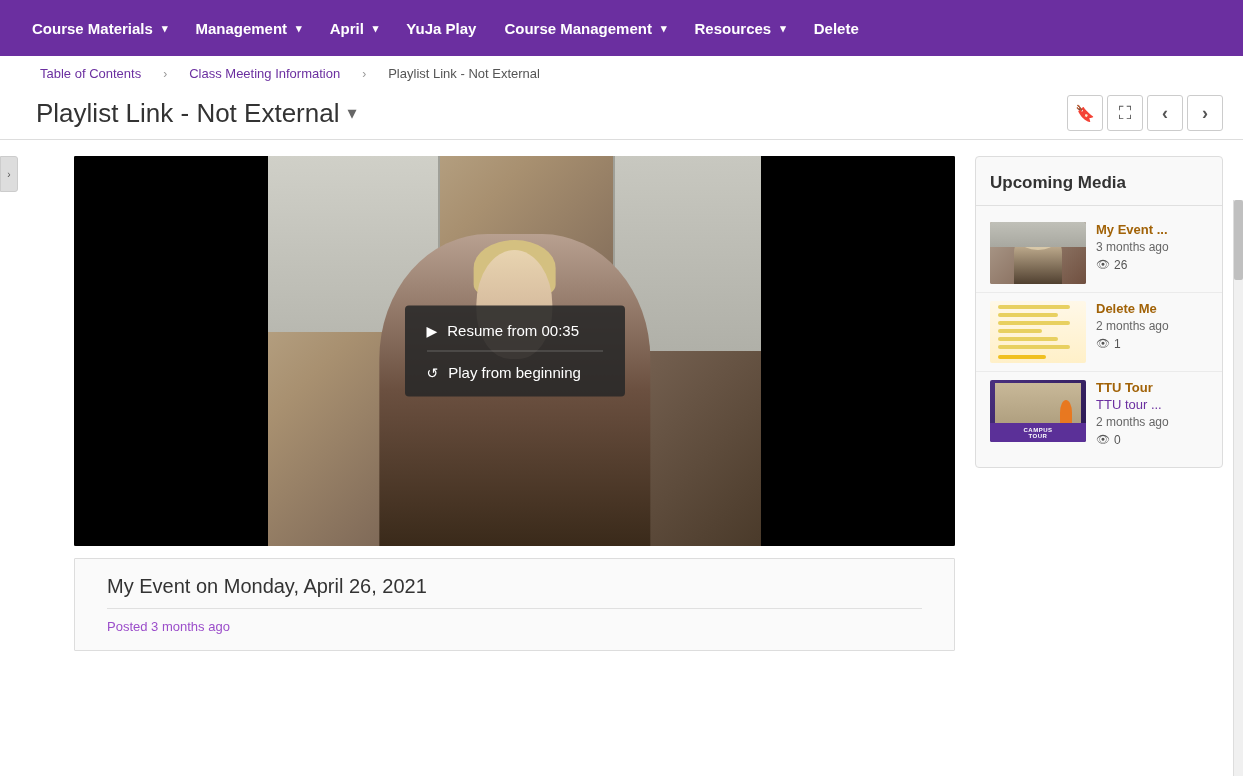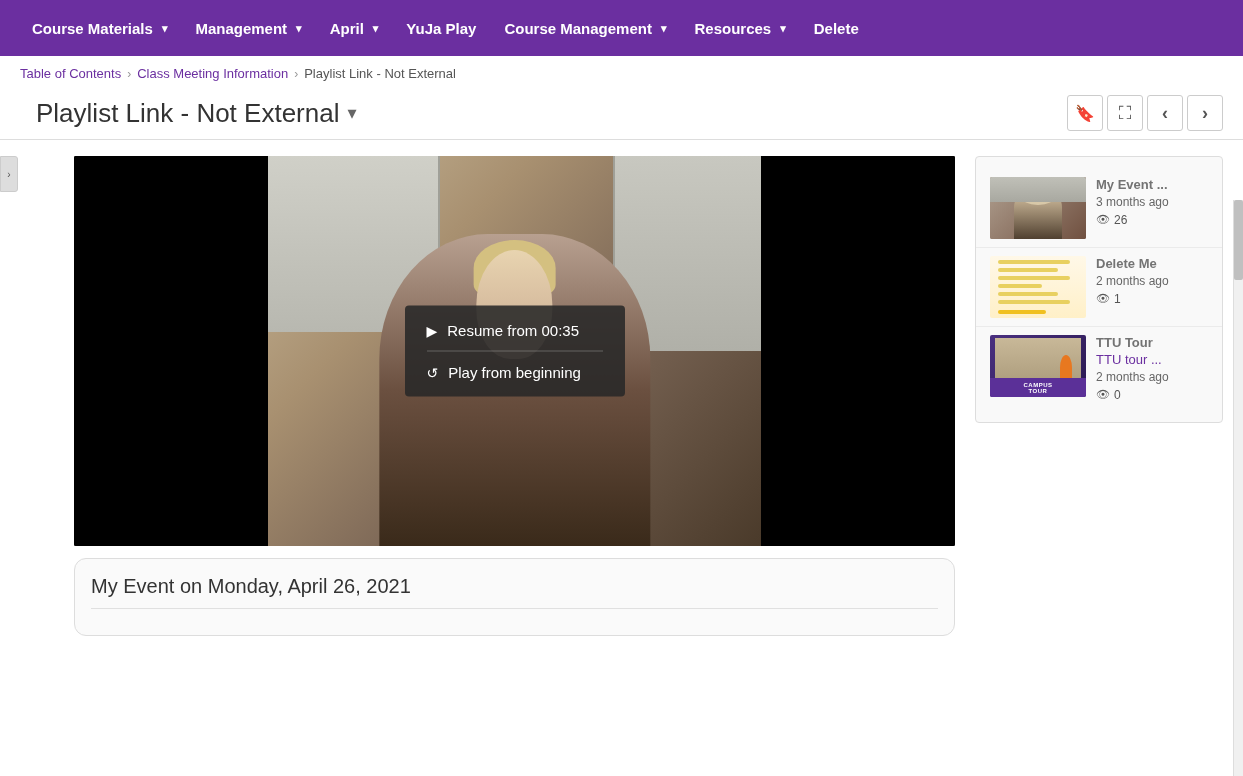--- a/index.html
+++ b/index.html
@@ -23,26 +23,26 @@
       display: flex;
       align-items: center;
       gap: 9px;
       white-space: nowrap;
       border-radius: 3px;
     }
     .nav-chevron { font-size: 11px; }
 
     
     .breadcrumb-bar {
-      padding: 10px 20px 6px 20px;
+      padding: 10px 20px 6px 40px;
       font-size: 13px;
       color: #666;
       display: flex;
       align-items: center;
-      gap: 6px;
+      gap: 22px;
     }
     .breadcrumb-link { color: #6b2fa0; cursor: pointer; text-decoration: none; }
     .breadcrumb-sep { color: #999; font-size: 12px; }
     .breadcrumb-current { color: #555; }
 
     
     .page-header {
       display: flex;
       align-items: center;
       justify-content: space-between;
@@ -238,22 +238,22 @@
     .overlay-divider {
       height: 1px;
       background: rgba(255,255,255,0.25);
       margin: 2px 0;
     }
 
     
     .event-info-box {
       margin-top: 12px;
       border: 1px solid #ddd;
-      border-radius: 12px;
-      padding: 16px 16px;
+      border-radius: 1px;
+      padding: 16px 32px;
       background: #fafafa;
     }
     .event-title {
       font-size: 20px;
       font-weight: 400;
       color: #333;
       margin-bottom: 10px;
     }
     .event-divider {
       height: 1px;
@@ -369,21 +369,21 @@
 
     .media-info {
       flex: 1;
       display: flex;
       flex-direction: column;
       gap: 2px;
     }
     .media-name {
       font-size: 13px;
       font-weight: 600;
-      color: #737373;
+      color: #a16207;
     }
     .media-name-link {
       font-size: 13px;
       color: #6b2fa0;
       font-weight: 400;
       cursor: pointer;
     }
     .media-date {
       font-size: 12px;
       color: #666;
@@ -513,25 +513,29 @@
             <span class="overlay-icon">↺</span>
             <span>Play from beginning</span>
           </button>
         </div>
       </div>
     </div>
 
     <div class="event-info-box">
       <div class="event-title">My Event on Monday, April 26, 2021</div>
       <div class="event-divider"></div>
+      <div class="event-posted">
+        <span>Posted </span><span style="color:#9b4dca;">3 months ago</span>
+      </div>
     </div>
 
   </div>
 
   <div class="right-sidebar">
+    <div class="sidebar-title">Upcoming Media</div>
 
     <div class="media-item">
       <div class="media-thumb media-thumb-event">
         <div style="position:absolute;inset:0;background:linear-gradient(135deg,#b0a090,#705040);"></div>
         <div style="position:absolute;bottom:0;left:25%;width:50%;height:75%;background:linear-gradient(to bottom,#d4c0a0,#504030);border-radius:30% 30% 0 0;"></div>
         <div style="position:absolute;bottom:55%;left:32%;width:36%;height:28%;background:#d8c8a8;border-radius:50%;"></div>
         <div style="position:absolute;top:0;left:0;right:0;height:40%;background:linear-gradient(to bottom,#c0c0b8,#a8a8a0);"></div>
       </div>
       <div class="media-info">
         <div class="media-name">My Event ...</div>

